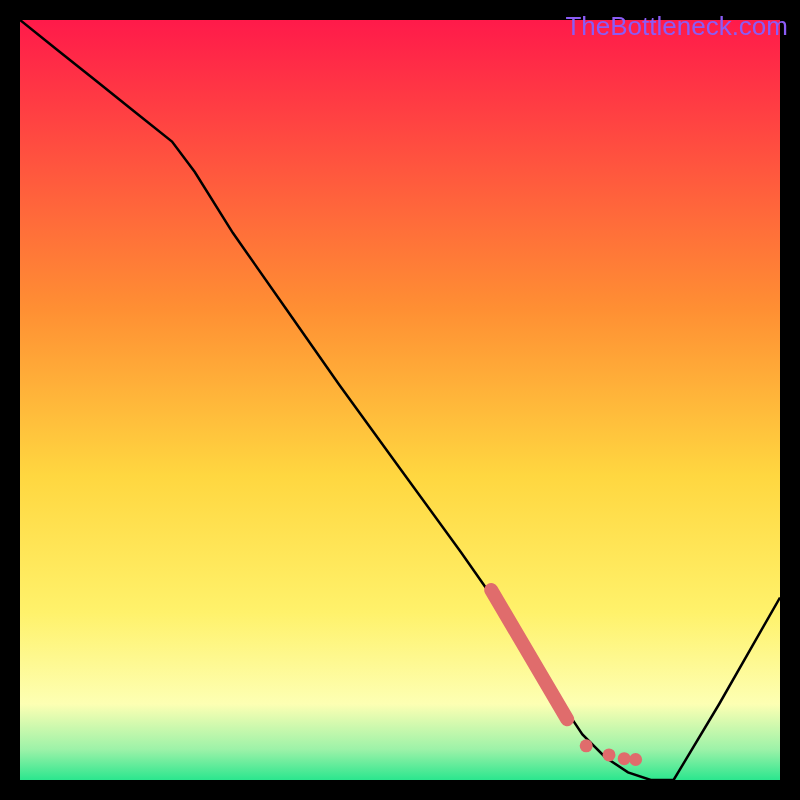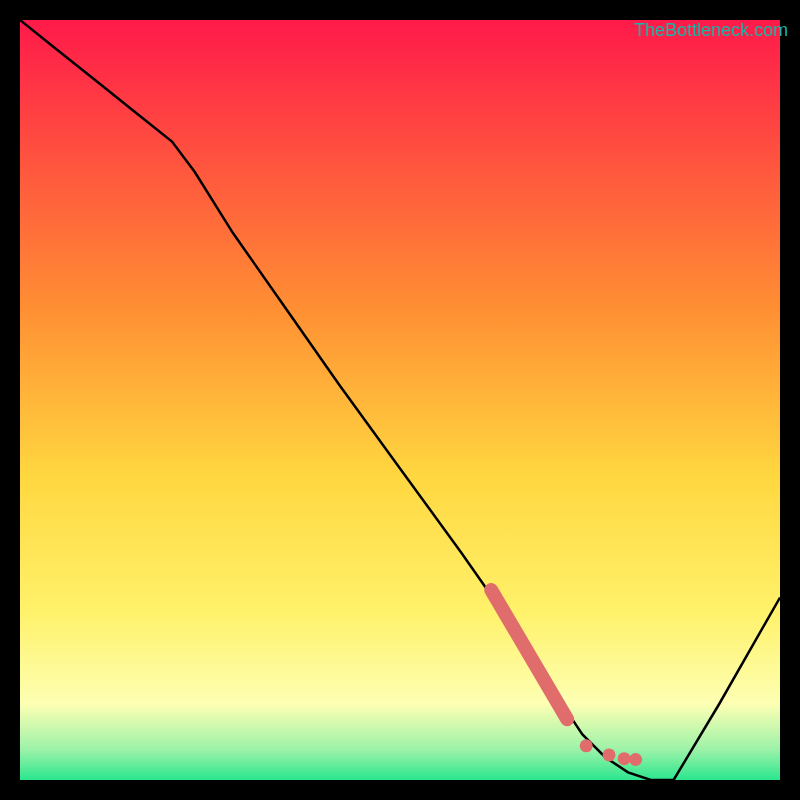--- a/index.html
+++ b/index.html
@@ -6,24 +6,24 @@
     margin: 0;
     padding: 0;
     background: #000;
     width: 800px;
     height: 800px;
     position: relative;
     font-family: Arial, sans-serif;
   }
   .watermark {
     position: absolute;
-    top: 20px;
+    top: 11px;
     right: 12px;
-    color: #14b8a6;
-    font-size: 18px;
+    color: #8b5cf6;
+    font-size: 26px;
     font-weight: 500;
     z-index: 10;
   }
   .plot-frame {
     position: absolute;
     left: 20px;
     top: 20px;
     width: 760px;
     height: 760px;
     background: #000;

